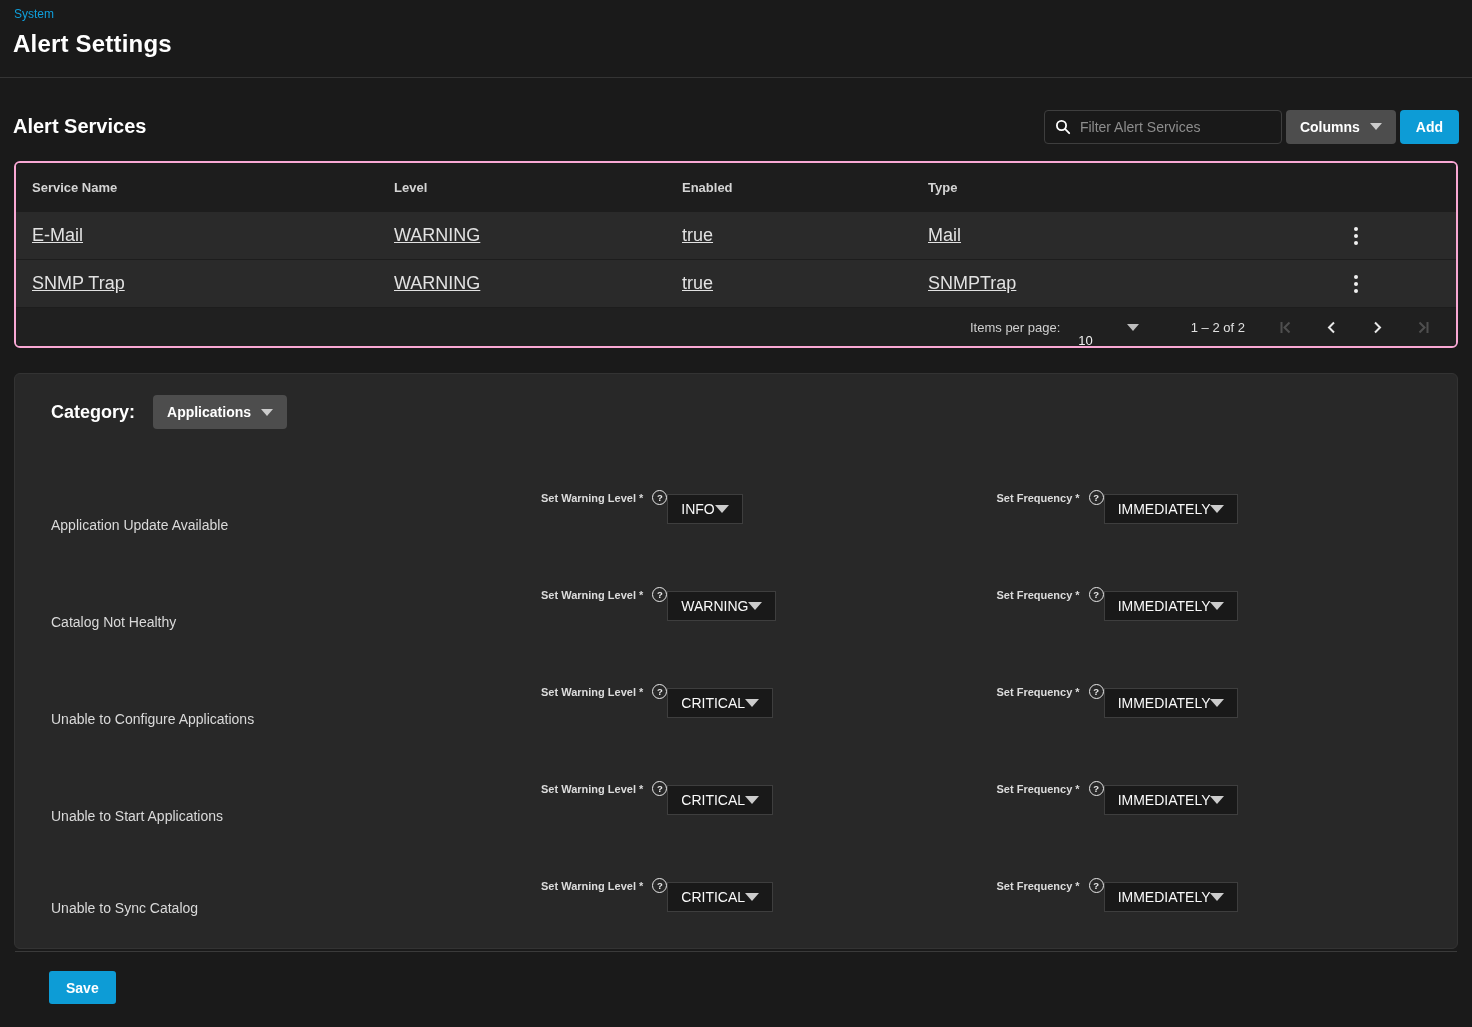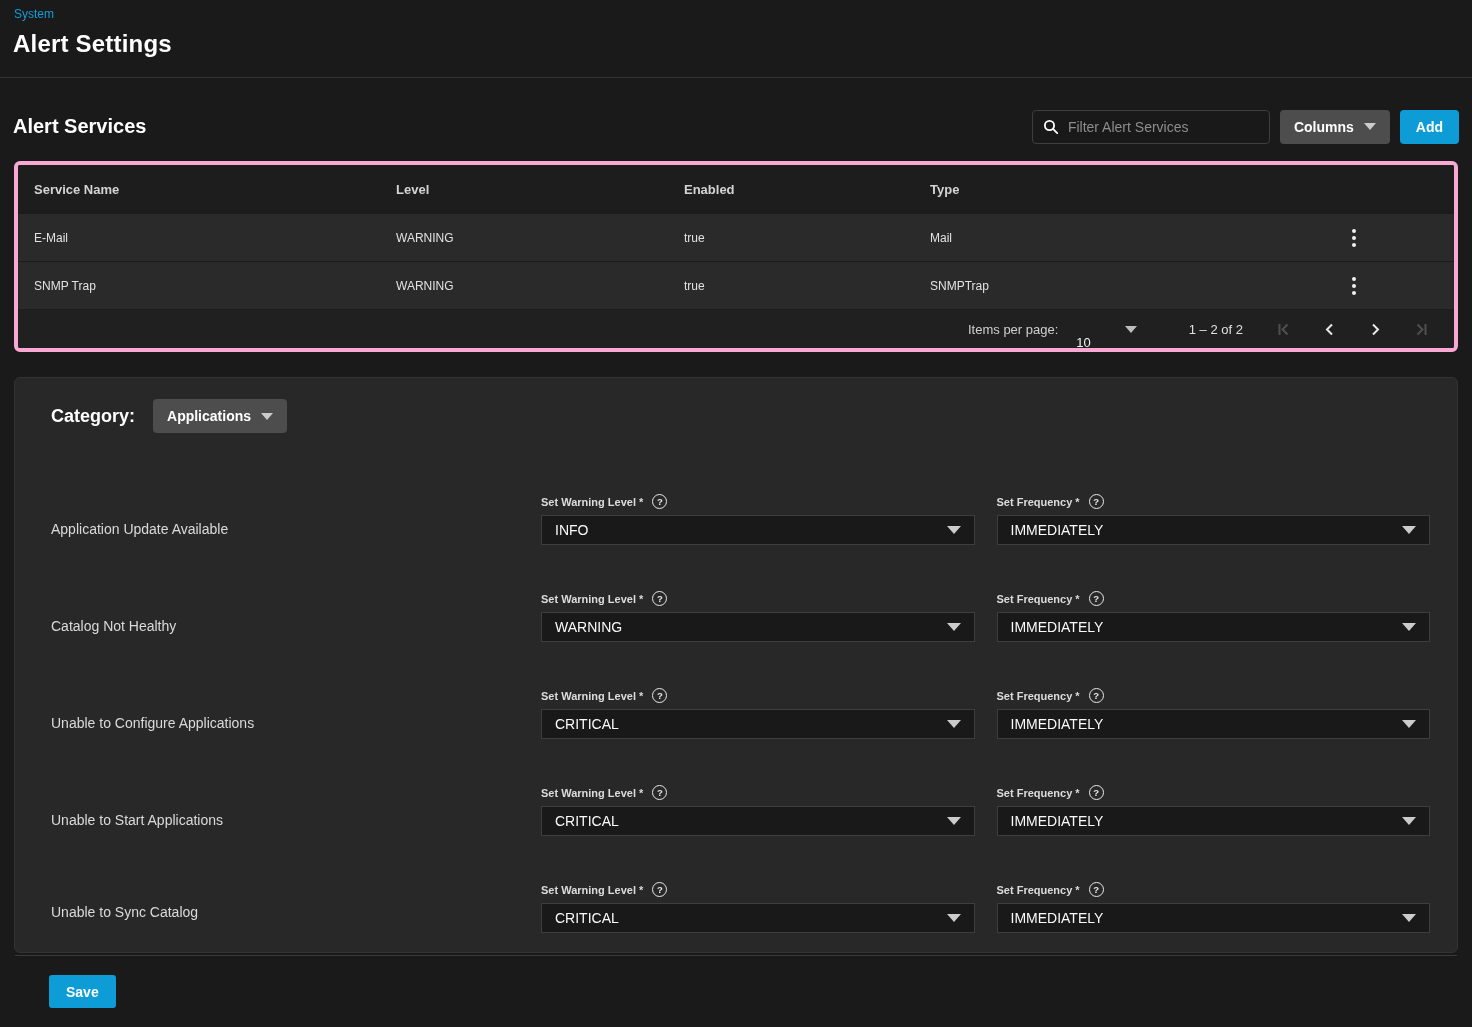--- a/index.html
+++ b/index.html
@@ -13,21 +13,21 @@
 
   
   .breadcrumb { padding: 7px 0 0 14px; font-size: 12px; }
   .breadcrumb a { color: #0f9fdb; text-decoration: none; cursor: pointer; font-weight: 400; }
   .page-title { margin: 9px 0 0 13px; font-size: 24px; font-weight: 700; color: #ffffff; letter-spacing: .2px; }
   .title-divider { margin-top: 19px; border-bottom: 1px solid #343434; }
 
   
   .toolbar { display: flex; align-items: center; justify-content: space-between; padding: 0 13px; height: 83px; padding-top: 14px; }
   .section-heading { font-size: 20px; font-weight: 700; color: #ffffff; }
-  .toolbar-right { display: flex; align-items: center; gap: 10px; }
+  .toolbar-right { display: flex; align-items: center; gap: 4px; }
 
   .filter-field {
     display: flex; align-items: center; gap: 9px;
     width: 238px; height: 34px; padding: 0 10px;
     background: #191919; border: 1px solid #3e3e3e; border-radius: 4px;
   }
   .filter-field svg { flex: 0 0 auto; }
   .filter-field input {
     flex: 1; min-width: 0; background: transparent; border: none; outline: none;
     color: #e6e6e6; font-size: 14px; font-family: "Liberation Sans", sans-serif;
@@ -36,24 +36,24 @@
 
   .btn { border: none; border-radius: 4px; height: 34px; font-family: "Liberation Sans", sans-serif;
          font-size: 14px; font-weight: 700; color: #ffffff; cursor: pointer; display: inline-flex;
          align-items: center; justify-content: flex-start; }
   .btn-gray { background: #4d4d4d; padding: 0 14px; gap: 10px; }
   .btn-blue { background: #0d9cd6; padding: 0 16px; }
 
   .caret-down { width: 0; height: 0; border-left: 6px solid transparent; border-right: 6px solid transparent; border-top: 7px solid #cccccc; display: inline-block; }
 
   
-  .table-card { margin: 0 14px; border: 4px solid #f9a8d4; border-radius: 6px; overflow: hidden; }
+  .table-card { margin: 0 14px; border: 2px solid #f9a8d4; border-radius: 6px; overflow: hidden; }
   .t-row { display: grid; grid-template-columns: 362px 288px 246px 1fr 200px; align-items: center; }
   .t-head { background: #1d1d1d; height: 48px; font-size: 13px; font-weight: 700; color: #d4d4d4; }
-  .t-body-row { background: #2a2a2a; height: 48px; font-size: 12px; color: #e2e2e2; border-top: 1px solid #1d1d1d; }
+  .t-body-row { background: #2a2a2a; height: 48px; font-size: 18px; color: #e2e2e2; border-top: 1px solid #1d1d1d; text-decoration: underline; }
   .t-cell { padding-left: 16px; white-space: nowrap; overflow: hidden; }
   .t-actions { display: flex; justify-content: center; }
 
   .kebab { display: flex; flex-direction: column; gap: 3px; padding: 6px 8px; cursor: pointer; background: transparent; border: none; }
   .kebab i { width: 4px; height: 4px; border-radius: 50%; background: #f0f0f0; }
 
   .t-footer { background: #202020; height: 39px; border-top: 1px solid #1d1d1d;
               display: flex; align-items: center; justify-content: flex-end; font-size: 13px; color: #cfcfcf; padding-right: 22px; }
   .ipp-label { margin-right: 18px; }
   .ipp-value { color: #f0f0f0; margin-right: 34px; margin-top: 26px; }
@@ -65,21 +65,21 @@
   
   .category-card { margin: 25px 14px 0; height: 576px; background: #282828; border: 1px solid #333333; border-radius: 6px; }
   .category-header { display: flex; align-items: center; gap: 18px; padding: 21px 0 0 36px; }
   .category-label { font-size: 18px; font-weight: 700; color: #ffffff; }
 
   .form-rows { margin-top: 47px; }
   .form-row { display: grid; grid-template-columns: 504px 1fr 1fr; column-gap: 22px; padding-right: 27px; height: 97px; }
   .form-row:last-child { height: 87px; }
   .row-name { display: flex; align-items: center; padding-left: 36px; font-size: 14px; color: #dadada; }
 
-  .field-stack { padding-top: 13px; display: flex; flex-direction: column; }
+  .field-stack { padding-top: 13px; display: flex; }
   .field-label { display: flex; align-items: center; gap: 9px; font-size: 11px; font-weight: 700; color: #dcdcdc; height: 17px; }
   .help-icon { width: 15px; height: 15px; border: 1.6px solid #e8e8e8; border-radius: 50%;
                display: inline-flex; align-items: center; justify-content: center;
                font-size: 9.5px; font-weight: 700; color: #e8e8e8; cursor: pointer; }
   .select-box { margin-top: 5px; height: 30px; background: #191919; border: 1px solid #3e3e3e; border-radius: 0;
                 display: flex; align-items: center; justify-content: space-between; padding: 0 13px;
                 font-size: 14px; color: #fafafa; cursor: pointer; }
   .select-box .caret-down { border-left-width: 7px; border-right-width: 7px; border-top-width: 8px; }
 
   .save-row { border-top: 1px solid #3a3a3a; margin-top: 0; padding: 19px 0 0 34px; }

